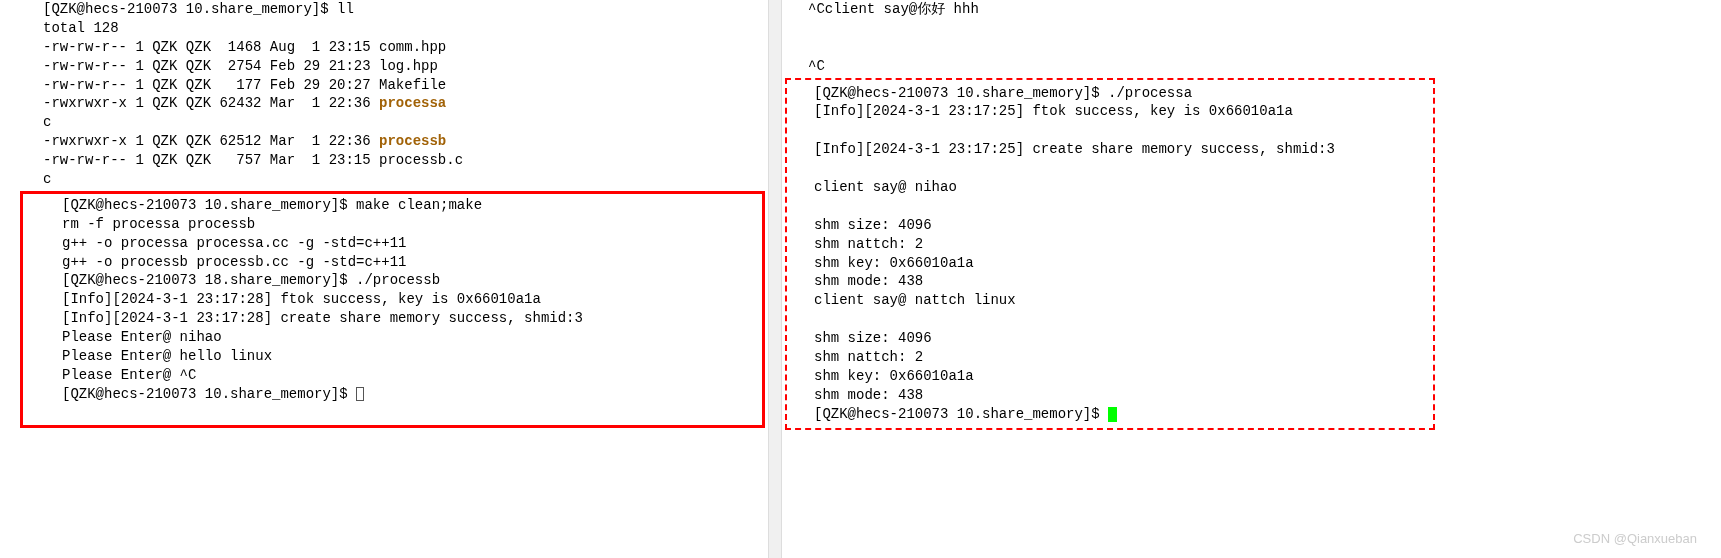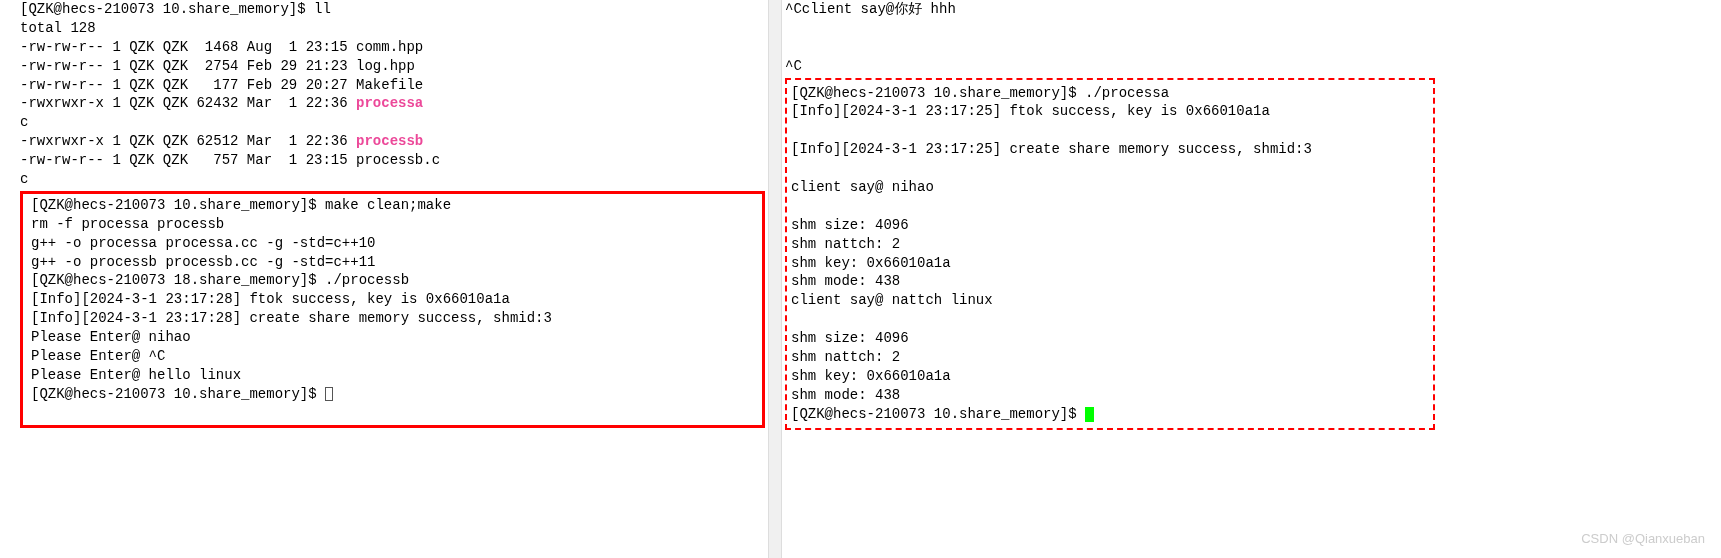--- a/index.html
+++ b/index.html
@@ -27,25 +27,25 @@
     .scrollbar {
       position: absolute;
       left: 768px;
       top: 0;
       width: 14px;
       height: 558px;
       background: #f0f0f0;
       border-left: 1px solid #ddd;
       border-right: 1px solid #ddd;
     }
-    .term-line { white-space: pre; color: #000; }
-    .green { color: #ec4899; font-weight: bold; }
+    .term-line { white-space: pre; color: #000; margin-left: 23px; }
+    .green { color: #a16207; font-weight: bold; }
     .red-box {
       border: 3px solid #ff0000;
-      padding: 2px 8px;
+      padding: 2px 16px;
       margin-top: 2px;
     }
     .red-box-dashed {
       border: 2px dashed #ff0000;
       padding: 4px;
       margin-top: 2px;
       font-family: Liberation Mono, monospace;
     }
     .cursor-hollow {
       display: inline-block;
@@ -56,21 +56,21 @@
     }
     .cursor-green {
       display: inline-block;
       width: 9px;
       height: 15px;
       background: #00ff00;
       vertical-align: middle;
     }
     .watermark {
       position: absolute;
-      right: 16px;
+      right: 24px;
       bottom: 10px;
       color: #ccc;
       font-family: Arial, sans-serif;
       font-size: 13px;
     }
   </style>
 </head>
 <body>
 
 <div class="left-panel">
@@ -81,30 +81,30 @@
   <div class="term-line">-rw-rw-r-- 1 QZK QZK   177 Feb 29 20:27 Makefile</div>
   <div class="term-line"><span>-rwxrwxr-x 1 QZK QZK 62432 Mar  1 22:36 </span><span class="green">processa</span></div>
   <div class="term-line">c</div>
   <div class="term-line"><span>-rwxrwxr-x 1 QZK QZK 62512 Mar  1 22:36 </span><span class="green">processb</span></div>
   <div class="term-line">-rw-rw-r-- 1 QZK QZK   757 Mar  1 23:15 processb.c</div>
   <div class="term-line">c</div>
 
   <div class="red-box">
     <div class="term-line">[QZK@hecs-210073 10.share_memory]$ make clean;make</div>
     <div class="term-line">rm -f processa processb</div>
-    <div class="term-line">g++ -o processa processa.cc -g -std=c++10</div>
+    <div class="term-line">g++ -o processa processa.cc -g -std=c++11</div>
     <div class="term-line">g++ -o processb processb.cc -g -std=c++11</div>
     <div class="term-line">[QZK@hecs-210073 18.share_memory]$ ./processb</div>
     <div class="term-line">[Info][2024-3-1 23:17:28] ftok success, key is 0x66010a1a</div>
     <div class="term-line"></div>
     <div class="term-line">[Info][2024-3-1 23:17:28] create share memory success, shmid:3</div>
     <div class="term-line"></div>
     <div class="term-line">Please Enter@ nihao</div>
+    <div class="term-line">Please Enter@ hello linux</div>
     <div class="term-line">Please Enter@ ^C</div>
-    <div class="term-line">Please Enter@ hello linux</div>
     <div class="term-line"><span>[QZK@hecs-210073 10.share_memory]$ </span><span class="cursor-hollow"></span></div>
     <div class="term-line">&nbsp;</div>
   </div>
 </div>
 
 <div class="scrollbar"></div>
 
 <div class="right-panel">
   <div class="term-line">^Cclient say@你好 hhh</div>
   <div class="term-line">&nbsp;</div>

